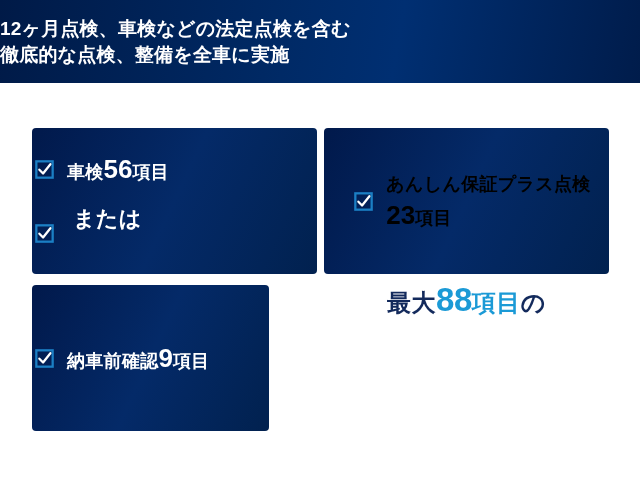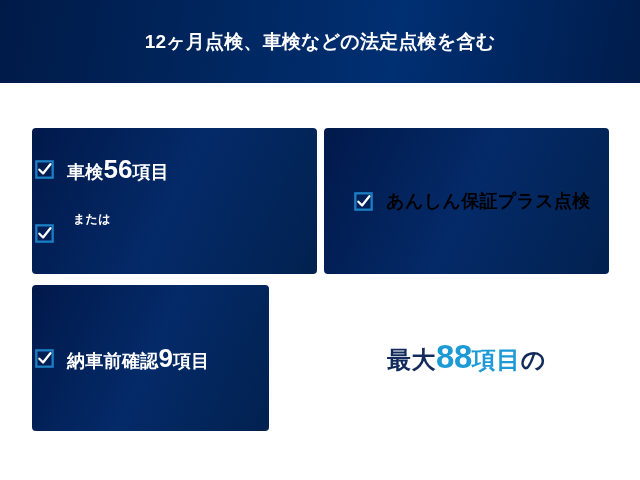--- a/index.html
+++ b/index.html
@@ -20,21 +20,20 @@
   .header-banner {
     position: absolute;
     left: 0;
     top: 0;
     width: 640px;
     height: 83px;
     background: #001f54;
     background-image: linear-gradient(100deg, #001a47 0%, #002a66 45%, #002f72 62%, #001c4b 100%);
     display: flex;
     flex-direction: column;
-    align-items: center;
     justify-content: center;
   }
   .header-line {
     color: #ffffff;
     font-size: 19px;
     font-weight: bold;
     line-height: 26px;
     letter-spacing: 0.2px;
     white-space: nowrap;
   }
@@ -109,21 +108,21 @@
     line-height: 1;
     white-space: nowrap;
     letter-spacing: 0.3px;
   }
   .label .num {
     font-size: 26px;
     font-weight: bold;
     letter-spacing: 0px;
   }
   .label.plain {
-    font-size: 12px;
+    font-size: 22px;
     margin-top: 36px;
   }
 
   
   .stack {
     display: flex;
     flex-direction: column;
     justify-content: center;
     gap: 9px;
   }
@@ -131,21 +130,21 @@
 
   
   #summary {
     position: absolute;
     left: 324px;
     top: 285px;
     width: 285px;
     height: 146px;
     display: flex;
     flex-direction: row;
-    align-items: center;
+    align-items: flex-start;
     justify-content: center;
     gap: 6px;
   }
   .summary-line {
     color: #132a5c;
     font-size: 24px;
     font-weight: bold;
     line-height: 30px;
     white-space: nowrap;
     letter-spacing: 0.5px;
@@ -157,20 +156,21 @@
     color: #1b9ad6;
     font-size: 33px;
     letter-spacing: -0.5px;
   }
 </style>
 </head>
 <body>
 
 <div class="header-banner">
   <div class="header-line">12ヶ月点検、車検などの法定点検を含む</div>
+  <div class="header-line">徹底的な点検、整備を全車に実施</div>
 </div>
 
 <div class="card" id="card-inspection">
   <div class="rows">
 
     <div class="row">
       <span class="check-icon">
         <svg viewBox="0 0 20 20" width="19" height="19" aria-hidden="true">
           <rect x="1.4" y="1.4" width="17.2" height="17.2" fill="none" stroke="#1b7fc4" stroke-width="2.4"></rect>
           <path d="M4.6 10.2 L8.5 14.2 L16.2 4.4" fill="none" stroke="#ffffff" stroke-width="2.4" stroke-linecap="round" stroke-linejoin="round"></path>
@@ -198,20 +198,21 @@
 <div class="card" id="card-warranty">
   <div class="rows centered-block">
     <span class="check-icon">
       <svg viewBox="0 0 20 20" width="19" height="19" aria-hidden="true">
         <rect x="1.4" y="1.4" width="17.2" height="17.2" fill="none" stroke="#1b7fc4" stroke-width="2.4"></rect>
         <path d="M4.6 10.2 L8.5 14.2 L16.2 4.4" fill="none" stroke="#ffffff" stroke-width="2.4" stroke-linecap="round" stroke-linejoin="round"></path>
       </svg>
     </span>
     <span class="stack">
       <span class="label">あんしん保証プラス点検</span>
+      <span class="label"><span class="num">23</span><span>項目</span></span>
     </span>
   </div>
 </div>
 
 <div class="card" id="card-predelivery">
   <div class="rows">
     <div class="row">
       <span class="check-icon">
         <svg viewBox="0 0 20 20" width="19" height="19" aria-hidden="true">
           <rect x="1.4" y="1.4" width="17.2" height="17.2" fill="none" stroke="#1b7fc4" stroke-width="2.4"></rect>

